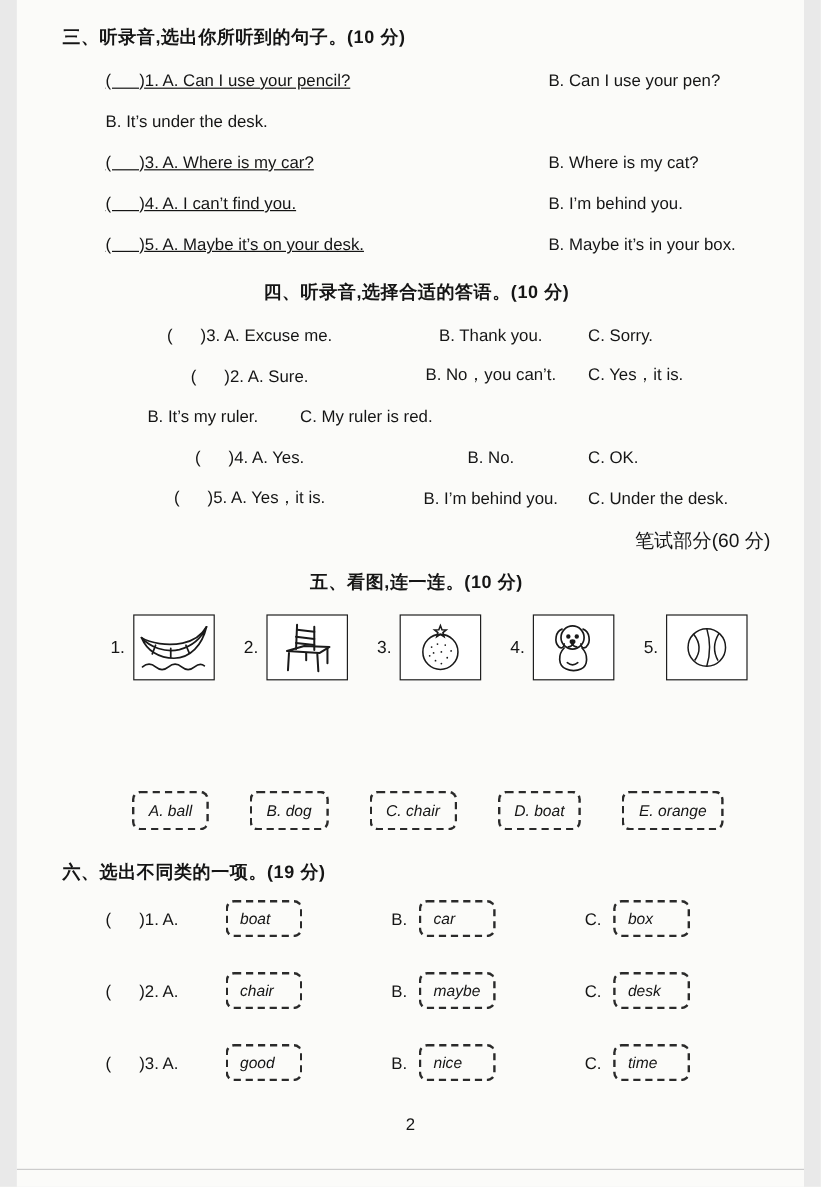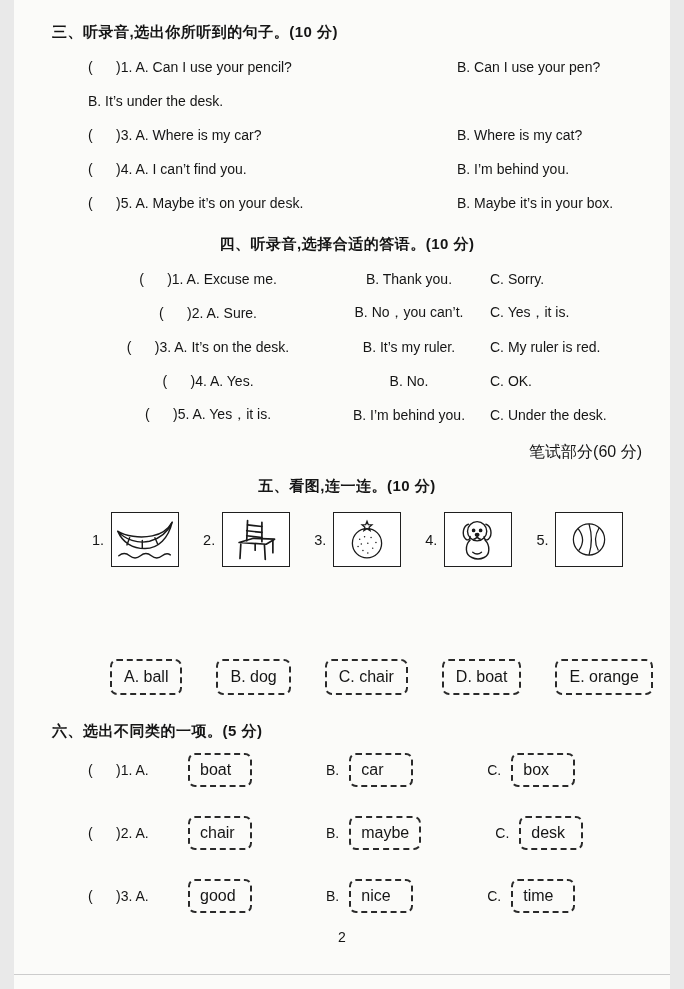--- a/index.html
+++ b/index.html
@@ -5,38 +5,38 @@
   * { box-sizing: border-box; }
   html,body { margin:0; padding:0; }
   body { background:#e9e9e9; font-family:"Liberation Sans","DejaVu Sans",sans-serif; }
   .sheet {
     position:relative; width:656px; height:989px; margin:0 auto;
     background:#fbfbf9; color:#151515; padding:22px 28px 0 38px; overflow:hidden;
   }
   .sec-title { font-size:15px; font-weight:700; line-height:20px; margin:0; letter-spacing:.5px; }
   .rows { margin-top:8px; }
   .row { display:flex; align-items:center; height:34px; margin-left:36px; font-size:14px; }
-  .qcol3 { flex:0 0 369px; white-space:nowrap; }
+  .qcol3 { flex:0 0 369px; white-space:nowrap;text-decoration:underline; }
   .bcol  { white-space:nowrap; }
   .qcol4 { flex:0 0 240px; white-space:nowrap; }
   .bcol4 { flex:0 0 162px; white-space:nowrap; }
   .mt14 { margin-top:14px;text-align:center; }
   .mt26 { margin-top:26px; }
   .center-head { text-align:right; font-size:16px; font-weight:400; margin-top:10px; line-height:20px; }
   .pics { display:flex; align-items:center; gap:24px; margin:16px 0 0 40px; }
   .pic-unit { display:flex; align-items:center; gap:7px; }
   .pic-num { font-size:14.5px; }
   .pic-box {
     width:68px; height:55px; border:1.5px solid #1f1f1f; background:#fff;
     display:flex; align-items:center; justify-content:center;
   }
   .cards { display:flex; align-items:center; gap:34px; margin:92px 0 0 58px; }
   .fancy {
     border:2px dashed #2a2a2a; border-radius:7px; padding:7px 12px;
-    font-size:16px; background:transparent; white-space:nowrap;
+    font-size:13px; background:transparent; white-space:nowrap;font-style:italic;
   }
   .s6-rows { margin-top:12px; }
   .s6-row { display:flex; align-items:center; margin:0 0 29px 36px; font-size:14px; }
   .s6-prefix { flex:0 0 100px; white-space:nowrap; }
   .s6-card { min-width:64px; padding:6px 10px; }
   .s6-label { margin-left:74px; margin-right:10px; }
   .page-num { position:absolute; left:0; right:0; bottom:44px; text-align:center; font-size:14px; }
   .scan-line { position:absolute; left:0; right:0; bottom:14px; height:1px; background:#cccccc; }
   svg { display:block; }
 </style>
@@ -67,31 +67,30 @@
         <span class="qcol3"><span class="blank">(&nbsp;&nbsp;&nbsp;&nbsp;&nbsp;&nbsp;)</span><span>5. A. Maybe it’s on your desk.</span></span>
         <span class="bcol">B. Maybe it’s in your box.</span>
       </div>
     </div>
   </div>
 
   <div class="mt14">
     <div class="sec-title">四、听录音,选择合适的答语。(10 分)</div>
     <div class="rows">
       <div class="row">
-        <span class="qcol4"><span class="blank">(&nbsp;&nbsp;&nbsp;&nbsp;&nbsp;&nbsp;)</span><span>1. A. Excuse me.</span></span>
+        <span class="qcol4"><span class="blank">(&nbsp;&nbsp;&nbsp;&nbsp;&nbsp;&nbsp;)</span><span>3. A. Excuse me.</span></span>
         <span class="bcol4">B. Thank you.</span>
         <span class="bcol">C. Sorry.</span>
       </div>
       <div class="row">
         <span class="qcol4"><span class="blank">(&nbsp;&nbsp;&nbsp;&nbsp;&nbsp;&nbsp;)</span><span>2. A. Sure.</span></span>
         <span class="bcol4">B. No，you can’t.</span>
         <span class="bcol">C. Yes，it is.</span>
       </div>
       <div class="row">
-        <span class="qcol4"><span class="blank">(&nbsp;&nbsp;&nbsp;&nbsp;&nbsp;&nbsp;)</span><span>3. A. It’s on the desk.</span></span>
         <span class="bcol4">B. It’s my ruler.</span>
         <span class="bcol">C. My ruler is red.</span>
       </div>
       <div class="row">
         <span class="qcol4"><span class="blank">(&nbsp;&nbsp;&nbsp;&nbsp;&nbsp;&nbsp;)</span><span>4. A. Yes.</span></span>
         <span class="bcol4">B. No.</span>
         <span class="bcol">C. OK.</span>
       </div>
       <div class="row">
         <span class="qcol4"><span class="blank">(&nbsp;&nbsp;&nbsp;&nbsp;&nbsp;&nbsp;)</span><span>5. A. Yes，it is.</span></span>
@@ -192,21 +191,21 @@
     <div class="cards">
       <span class="fancy">A. ball</span>
       <span class="fancy">B. dog</span>
       <span class="fancy">C. chair</span>
       <span class="fancy">D. boat</span>
       <span class="fancy">E. orange</span>
     </div>
   </div>
 
   <div class="mt26">
-    <div class="sec-title">六、选出不同类的一项。(5 分)</div>
+    <div class="sec-title">六、选出不同类的一项。(19 分)</div>
     <div class="s6-rows">
       <div class="s6-row">
         <span class="s6-prefix"><span class="blank">(&nbsp;&nbsp;&nbsp;&nbsp;&nbsp;&nbsp;)</span><span>1. A.</span></span>
         <span class="fancy s6-card">boat</span>
         <span class="s6-label">B.</span>
         <span class="fancy s6-card">car</span>
         <span class="s6-label">C.</span>
         <span class="fancy s6-card">box</span>
       </div>
       <div class="s6-row">

